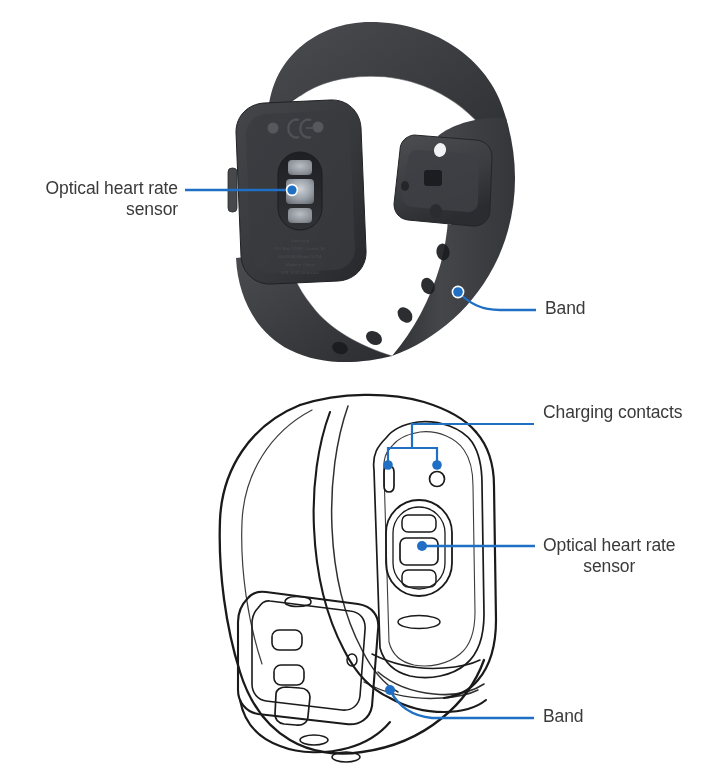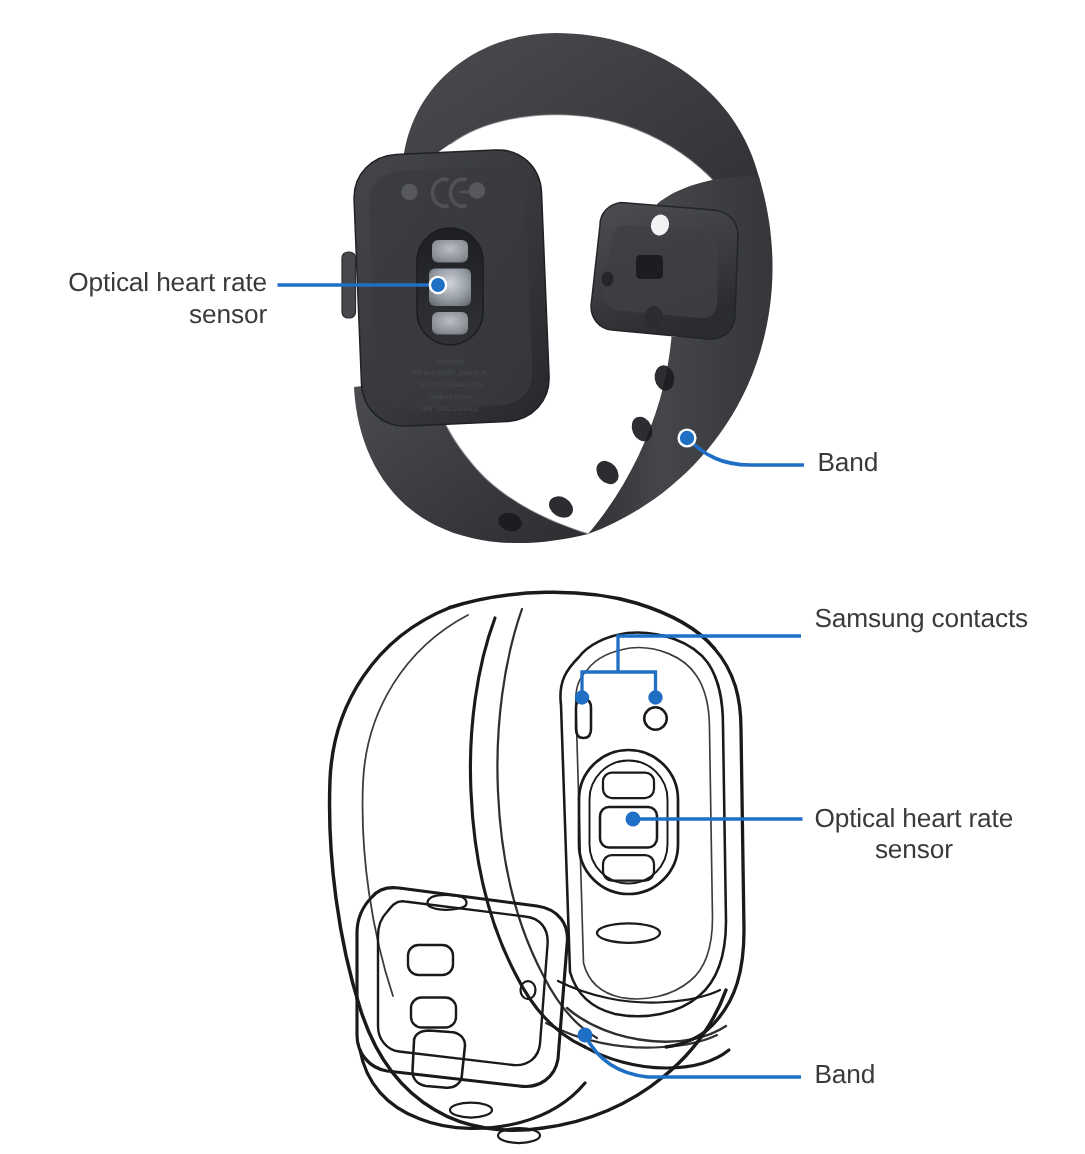--- a/index.html
+++ b/index.html
@@ -251,20 +251,20 @@
     <path d="M390,690 C398,706 412,716 432,718 L534,718" fill="none" stroke="#1f6fc4" stroke-width="2.4"></path>
     <circle cx="390" cy="690" r="5" fill="#1f6fc4"></circle>
   </g>
 </svg>
 
 <div class="callout-text ct-left" style="right:545px;top:178px;width:200px;">Optical heart rate
 sensor</div>
 
 <div class="callout-text ct-right" style="left:545px;top:298px;">Band</div>
 
-<div class="callout-text ct-right" style="left:543px;top:402px;">Samsung contacts</div>
+<div class="callout-text ct-right" style="left:543px;top:402px;">Charging contacts</div>
 
 <div class="callout-text ct-right" style="left:543px;top:535px;">Optical heart rate
 sensor</div>
 
 <div class="callout-text ct-right" style="left:543px;top:706px;">Band</div>
 
 </div>
 
 </body></html>

